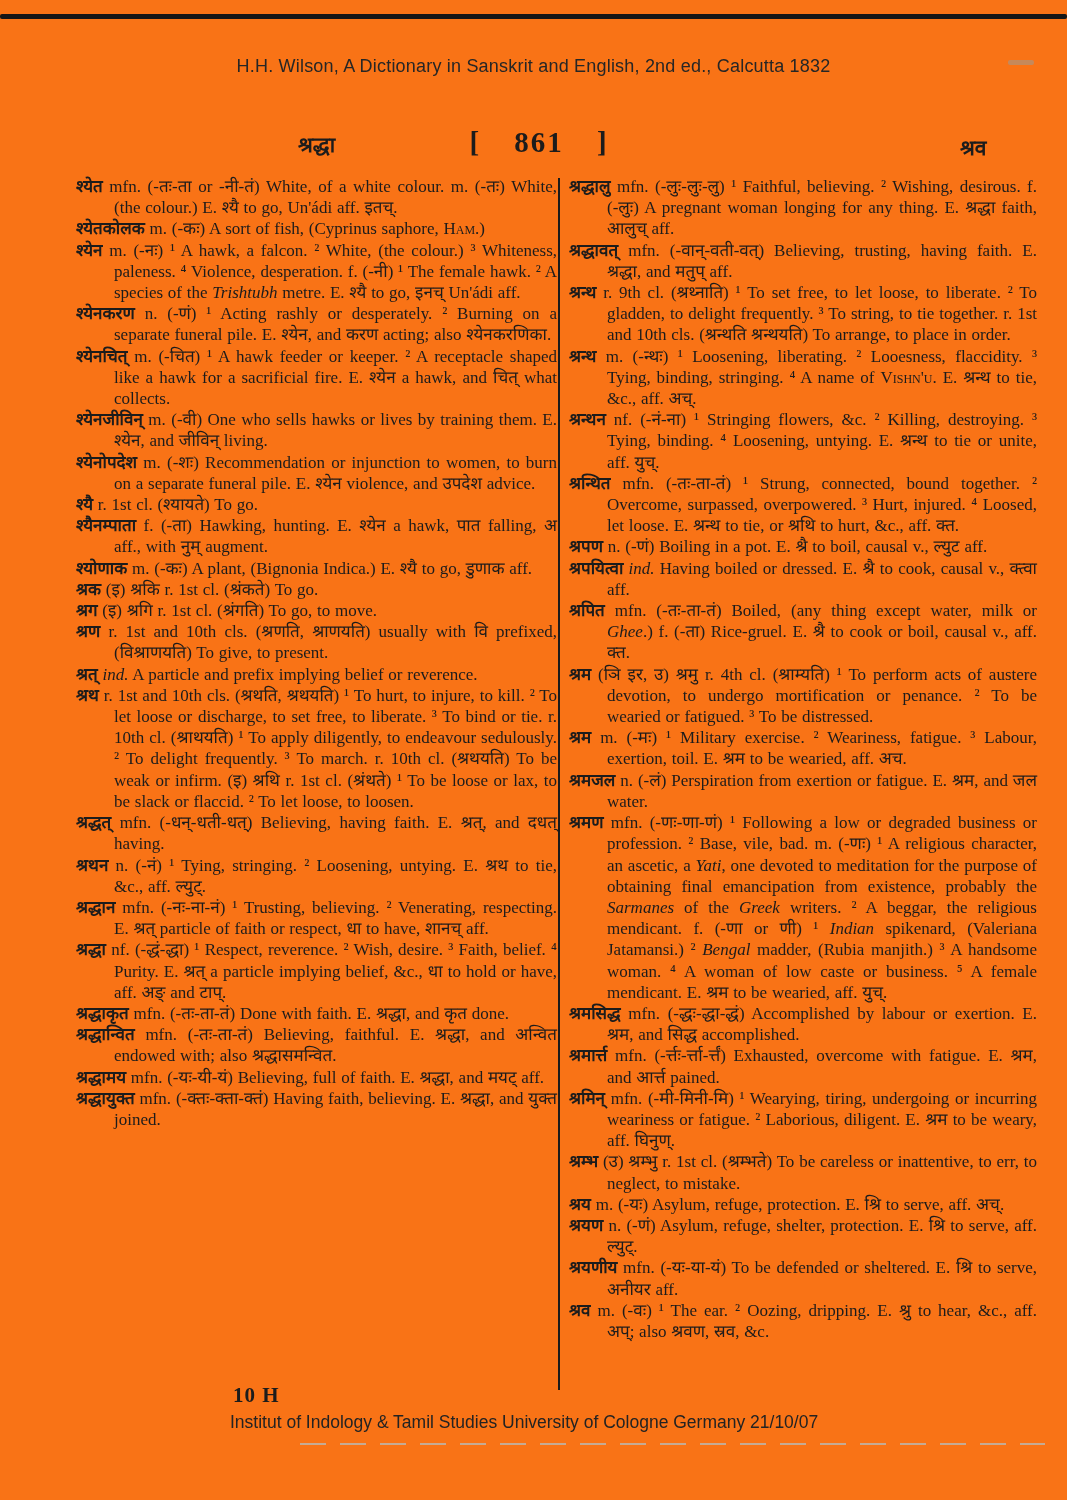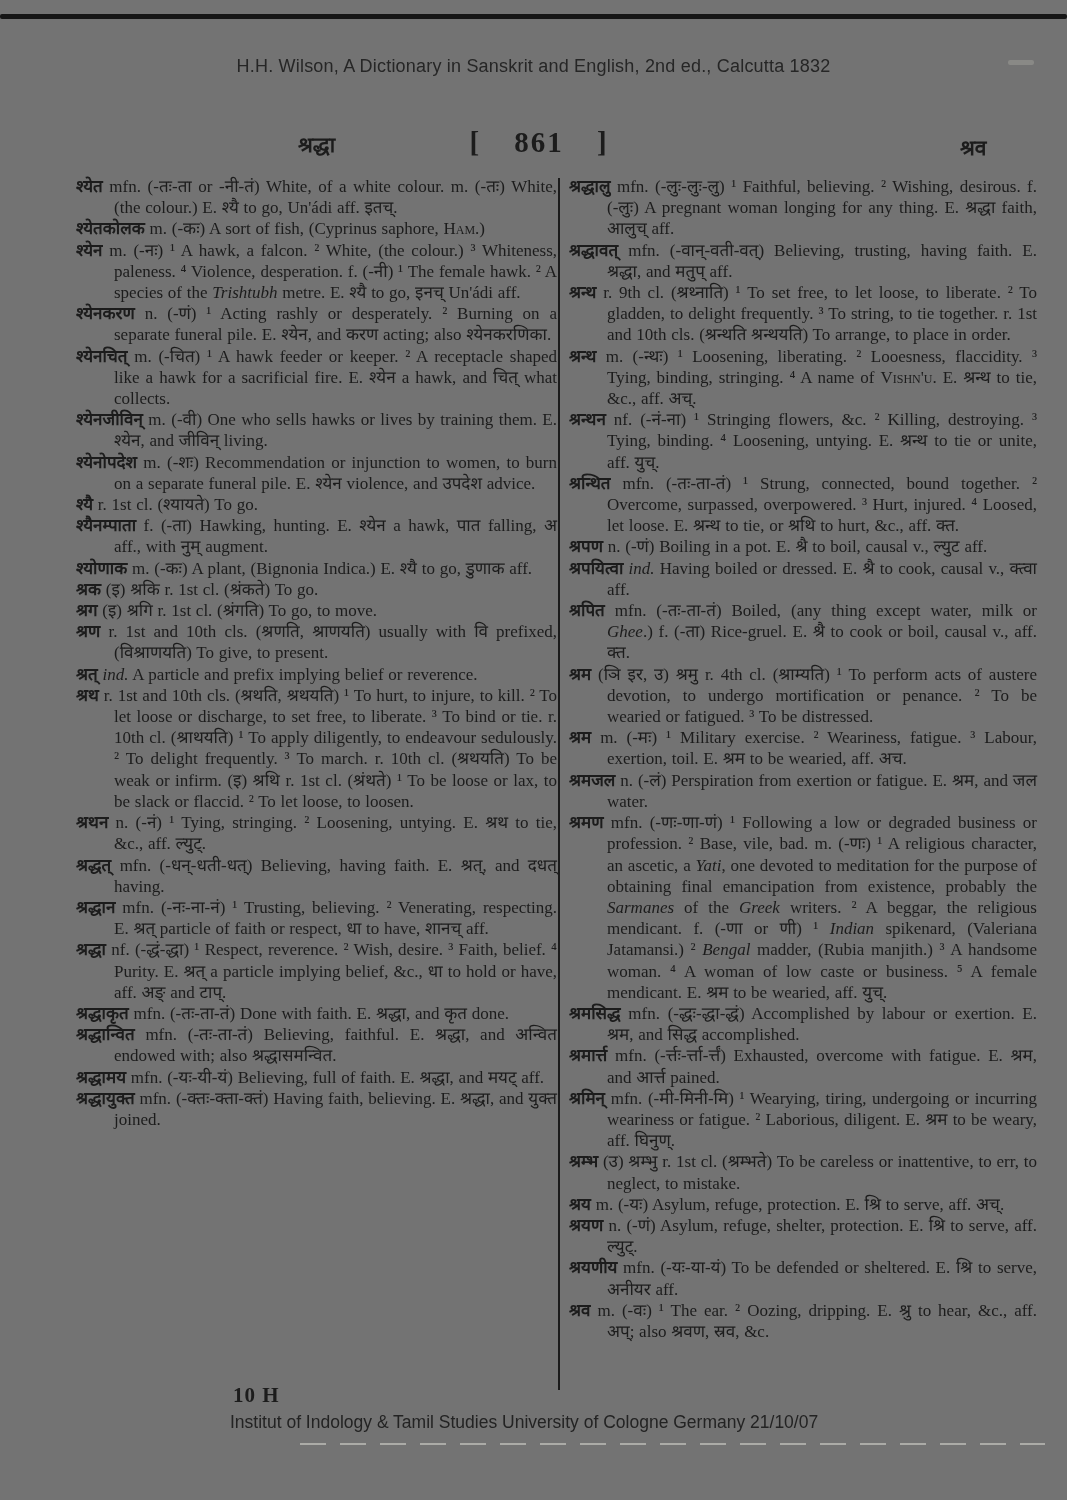--- a/index.html
+++ b/index.html
@@ -1,20 +1,20 @@
 <!DOCTYPE html>
 <html><head>
 <meta charset="utf-8">
 <style>
   html,body{margin:0;padding:0;background:#d8d8d6;}
   .page{
     position:relative;
     width:1067px;height:1500px;
     margin:0 auto;
-    background:#737373;
+    background:#f97316;
     overflow:hidden;
     color:#1c1c1c;
     font-family:"Liberation Serif", serif;
   }
   .scan-top-edge{
     position:absolute;top:14px;left:0;width:100%;height:5px;
     background:#161616;border-radius:2px;
   }
   .scan-smudge{
     position:absolute;top:60px;left:1008px;width:26px;height:5px;
@@ -92,22 +92,22 @@
       <p class="entry"><span class="hw">श्येनजीविन्</span><span> m. (-वी) One who sells hawks or lives by training them.  E. श्येन, and जीविन् living.</span></p>
       <p class="entry"><span class="hw">श्येनोपदेश</span><span> m. (-शः) Recommendation or injunction to women, to burn on a separate funeral pile.  E. श्येन violence, and उपदेश advice.</span></p>
       <p class="entry"><span class="hw">श्यै</span><span> r. 1st cl. (श्यायते) To go.</span></p>
       <p class="entry"><span class="hw">श्यैनम्पाता</span><span> f. (-ता) Hawking, hunting. E. श्येन a hawk, पात falling, अ aff., with नुम् augment.</span></p>
       <p class="entry"><span class="hw">श्योणाक</span><span> m. (-कः) A plant, (Bignonia Indica.)  E. श्यै to go, डुणाक aff.</span></p>
       <p class="entry"><span class="hw">श्रक</span><span> (इ) श्रकि r. 1st cl. (श्रंकते) To go.</span></p>
       <p class="entry"><span class="hw">श्रग</span><span> (इ) श्रगि r. 1st cl. (श्रंगति) To go, to move.</span></p>
       <p class="entry"><span class="hw">श्रण</span><span> r. 1st and 10th cls. (श्रणति, श्राणयति) usually with वि prefixed, (विश्राणयति) To give, to present.</span></p>
       <p class="entry"><span class="hw">श्रत्</span><span class="it"> ind.</span><span> A particle and prefix implying belief or reverence.</span></p>
       <p class="entry"><span class="hw">श्रथ</span><span> r. 1st and 10th cls. (श्रथति, श्रथयति) ¹ To hurt, to injure, to kill. ² To let loose or discharge, to set free, to liberate. ³ To bind or tie. r. 10th cl. (श्राथयति) ¹ To apply diligently, to endeavour sedulously. ² To delight frequently. ³ To march. r. 10th cl. (श्रथयति) To be weak or infirm. (इ) श्रथि r. 1st cl. (श्रंथते) ¹ To be loose or lax, to be slack or flaccid. ² To let loose, to loosen.</span></p>
+      <p class="entry"><span class="hw">श्रद्धत्</span><span> mfn. (-धन्-धती-धत्) Believing, having faith.  E. श्रत्, and दधत् having.</span></p>
       <p class="entry"><span class="hw">श्रथन</span><span> n. (-नं) ¹ Tying, stringing. ² Loosening, untying.  E. श्रथ to tie, &amp;c., aff. ल्युट्.</span></p>
-      <p class="entry"><span class="hw">श्रद्धत्</span><span> mfn. (-धन्-धती-धत्) Believing, having faith.  E. श्रत्, and दधत् having.</span></p>
       <p class="entry"><span class="hw">श्रद्धान</span><span> mfn. (-नः-ना-नं) ¹ Trusting, believing. ² Venerating, respecting.  E. श्रत् particle of faith or respect, धा to have, शानच् aff.</span></p>
       <p class="entry"><span class="hw">श्रद्धा</span><span> nf. (-द्धं-द्धा) ¹ Respect, reverence. ² Wish, desire. ³ Faith, belief. ⁴ Purity.  E. श्रत् a particle implying belief, &amp;c., धा to hold or have, aff. अङ् and टाप्.</span></p>
       <p class="entry"><span class="hw">श्रद्धाकृत</span><span> mfn. (-तः-ता-तं) Done with faith.  E. श्रद्धा, and कृत done.</span></p>
       <p class="entry"><span class="hw">श्रद्धान्वित</span><span> mfn. (-तः-ता-तं) Believing, faithful. E. श्रद्धा, and अन्वित endowed with; also श्रद्धासमन्वित.</span></p>
       <p class="entry"><span class="hw">श्रद्धामय</span><span> mfn. (-यः-यी-यं) Believing, full of faith.  E. श्रद्धा, and मयट् aff.</span></p>
       <p class="entry"><span class="hw">श्रद्धायुक्त</span><span> mfn. (-क्तः-क्ता-क्तं) Having faith, believing.  E. श्रद्धा, and युक्त joined.</span></p>
     </div>
   <div class="divider"></div>
   <div class="column col-right">
       <p class="entry"><span class="hw">श्रद्धालु</span><span> mfn. (-लुः-लुः-लु) ¹ Faithful, believing. ² Wishing, desirous. f. (-लुः) A pregnant woman longing for any thing. E. श्रद्धा faith, आलुच् aff.</span></p>

